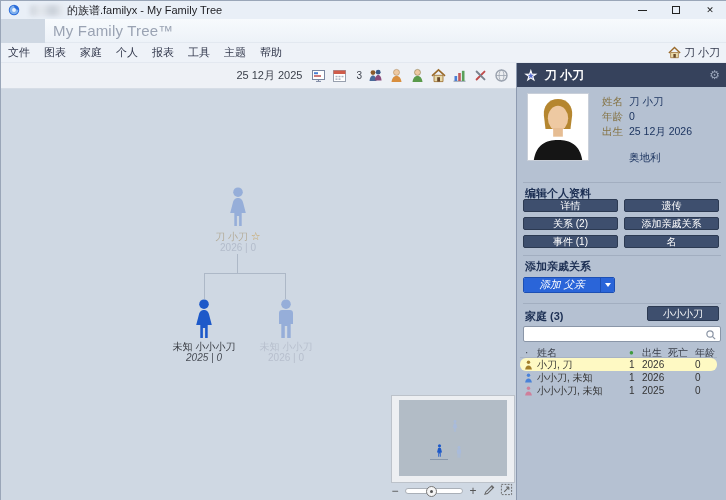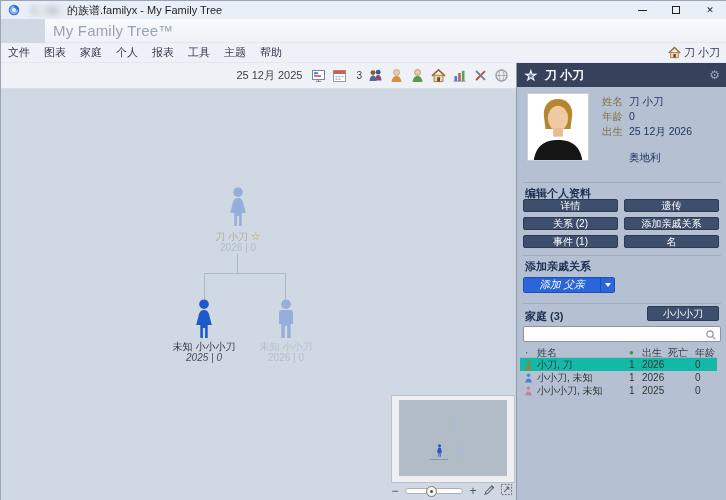--- a/index.html
+++ b/index.html
@@ -79,21 +79,21 @@
   .search-box input { position:absolute; left:2px; top:0; width:180px; height:14px; border:none; outline:none; font-size:10px; background:transparent; }
   .search-icon { position:absolute; right:3px; top:2px; }
 
   
   .ftable { position:absolute; left:3px; top:283px; width:197px; }
   .frow { position:relative; height:13px; font-size:10px; color:#333; }
   .fhead { height:12px; color:#3a3f4a; border-bottom:1px solid #a8b3c4; }
   .fc { position:absolute; top:0; line-height:13px; white-space:nowrap; }
   .c-name { left:17px; } .c-dot { left:109px; } .c-birth { left:122px; } .c-death { left:148px; } .c-age { left:175px; }
   .c-icon { left:4px; top:2px; }
-  .row-sel { background:#14b8a6; }
+  .row-sel { background:#fef9c3;border-radius:6px; }
   .green-dot { color:#3f9b3f; font-size:8px; }
 </style>
 </head>
 <body>
 
 <div id="win">
 
   <div class="titlebar">
     <svg class="applogo" viewBox="0 0 16 16">
       <circle cx="8" cy="8" r="7" fill="#2a6bd9"></circle>

